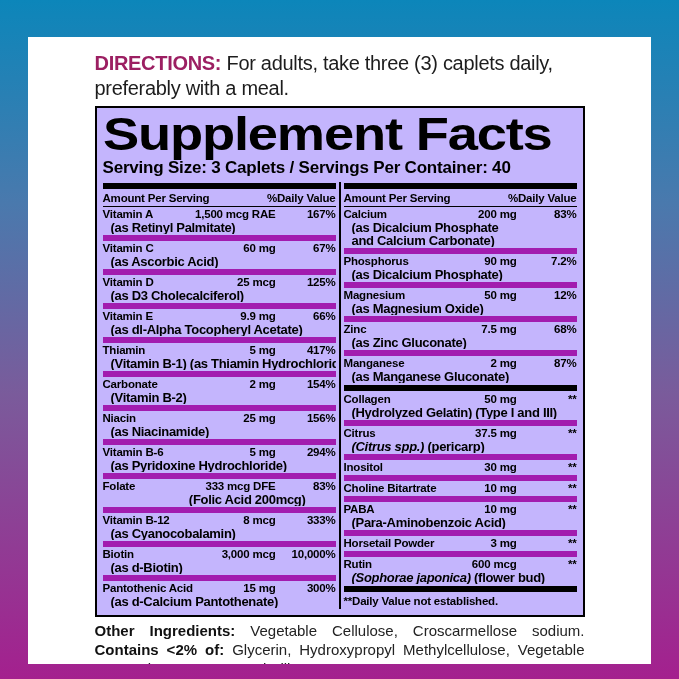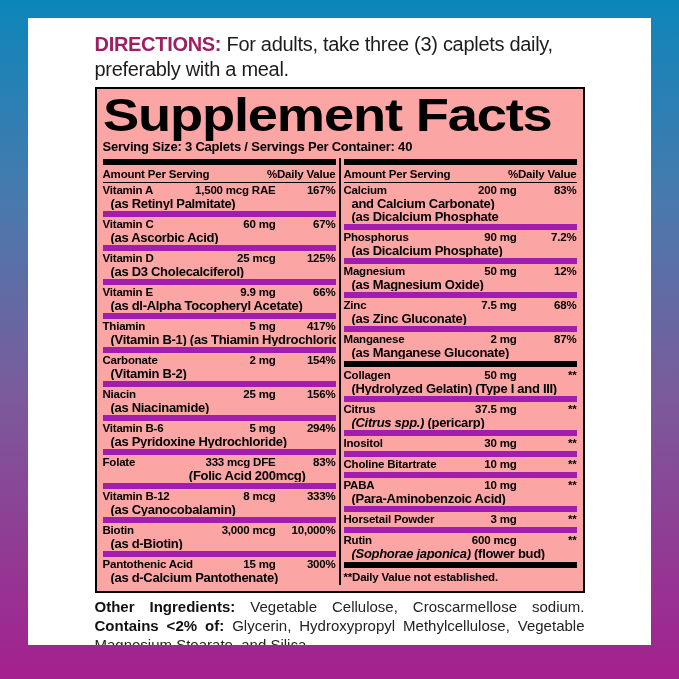--- a/index.html
+++ b/index.html
@@ -3,32 +3,32 @@
 <meta charset="utf-8">
 <style>
   * { margin:0; padding:0; box-sizing:border-box; }
   html,body { width:679px; height:679px; }
   body { font-family:"Liberation Sans", sans-serif; }
   .stage {
     position:relative; width:679px; height:679px; overflow:hidden;
     background:linear-gradient(180deg,#0c86ba 0%,#4a79ad 30%,#7a5b9b 58%,#a4208e 100%);
   }
   .white {
-    position:absolute; left:28px; top:18px; width:623px; height:627px;
+    position:absolute; left:28px; top:37px; width:623px; height:627px;
     background:#ffffff; overflow:hidden;
   }
   .inner { width:490px; margin:0 auto; padding-top:14px; }
 
   .directions { font-size:20px; line-height:25px; color:#1d1d1d; letter-spacing:-0.3px; margin-bottom:5px; }
   .directions .dlabel { color:#9c1f62; font-weight:700; }
 
-  .sf { border:2.5px solid #000; padding:4px 6px 6px; margin-top:4px; background:#fca5a5; color:#000; }
+  .sf { border:2.5px solid #000; padding:4px 6px 6px; margin-top:4px; background:#c4b5fd; color:#000; }
   .sf-title { font-size:46px; font-weight:700; line-height:44px; letter-spacing:-1px;
               white-space:nowrap; transform:scaleX(1.18); transform-origin:0 60%; }
-  .serving { font-size:13px; font-weight:700; margin:2px 0 4px; letter-spacing:-0.2px; }
+  .serving { font-size:17px; font-weight:700; margin:2px 0 4px; letter-spacing:-0.2px; }
 
   .cols { display:flex; align-items:stretch; }
   .vdiv { width:2px; background:#000; margin:0 3px; flex:0 0 auto; }
   .col { flex:1; min-width:0; display:flex; flex-direction:column; }
   .thick-bar { height:6px; background:#000; margin:1px 0; flex:0 0 auto; }
   .col-head { display:flex; justify-content:space-between; font-size:11.5px; font-weight:700;
               padding:2px 0; border-bottom:1.5px solid #000; letter-spacing:-0.2px; }
 
   .row { padding:1px 0; border-top:6px solid #a21caf; }
   .row.first { border-top:none; }
@@ -174,22 +174,22 @@
               <span>Amount Per Serving</span>
               <span>%Daily Value</span>
             </div>
             <div class="rows" id="rows-right">
                 <div class="row first">
                   <div class="main">
                     <span class="nm">Calcium</span>
                     <span class="amt">200 mg</span>
                     <span class="dv">83%</span>
                   </div>
+                  <div class="sub">(as Dicalcium Phosphate</div>
                   <div class="sub">and Calcium Carbonate)</div>
-                  <div class="sub">(as Dicalcium Phosphate</div>
                 </div>
                 <div class="row">
                   <div class="main">
                     <span class="nm">Phosphorus</span>
                     <span class="amt">90 mg</span>
                     <span class="dv">7.2%</span>
                   </div>
                   <div class="sub">(as Dicalcium Phosphate)</div>
                 </div>
                 <div class="row">

